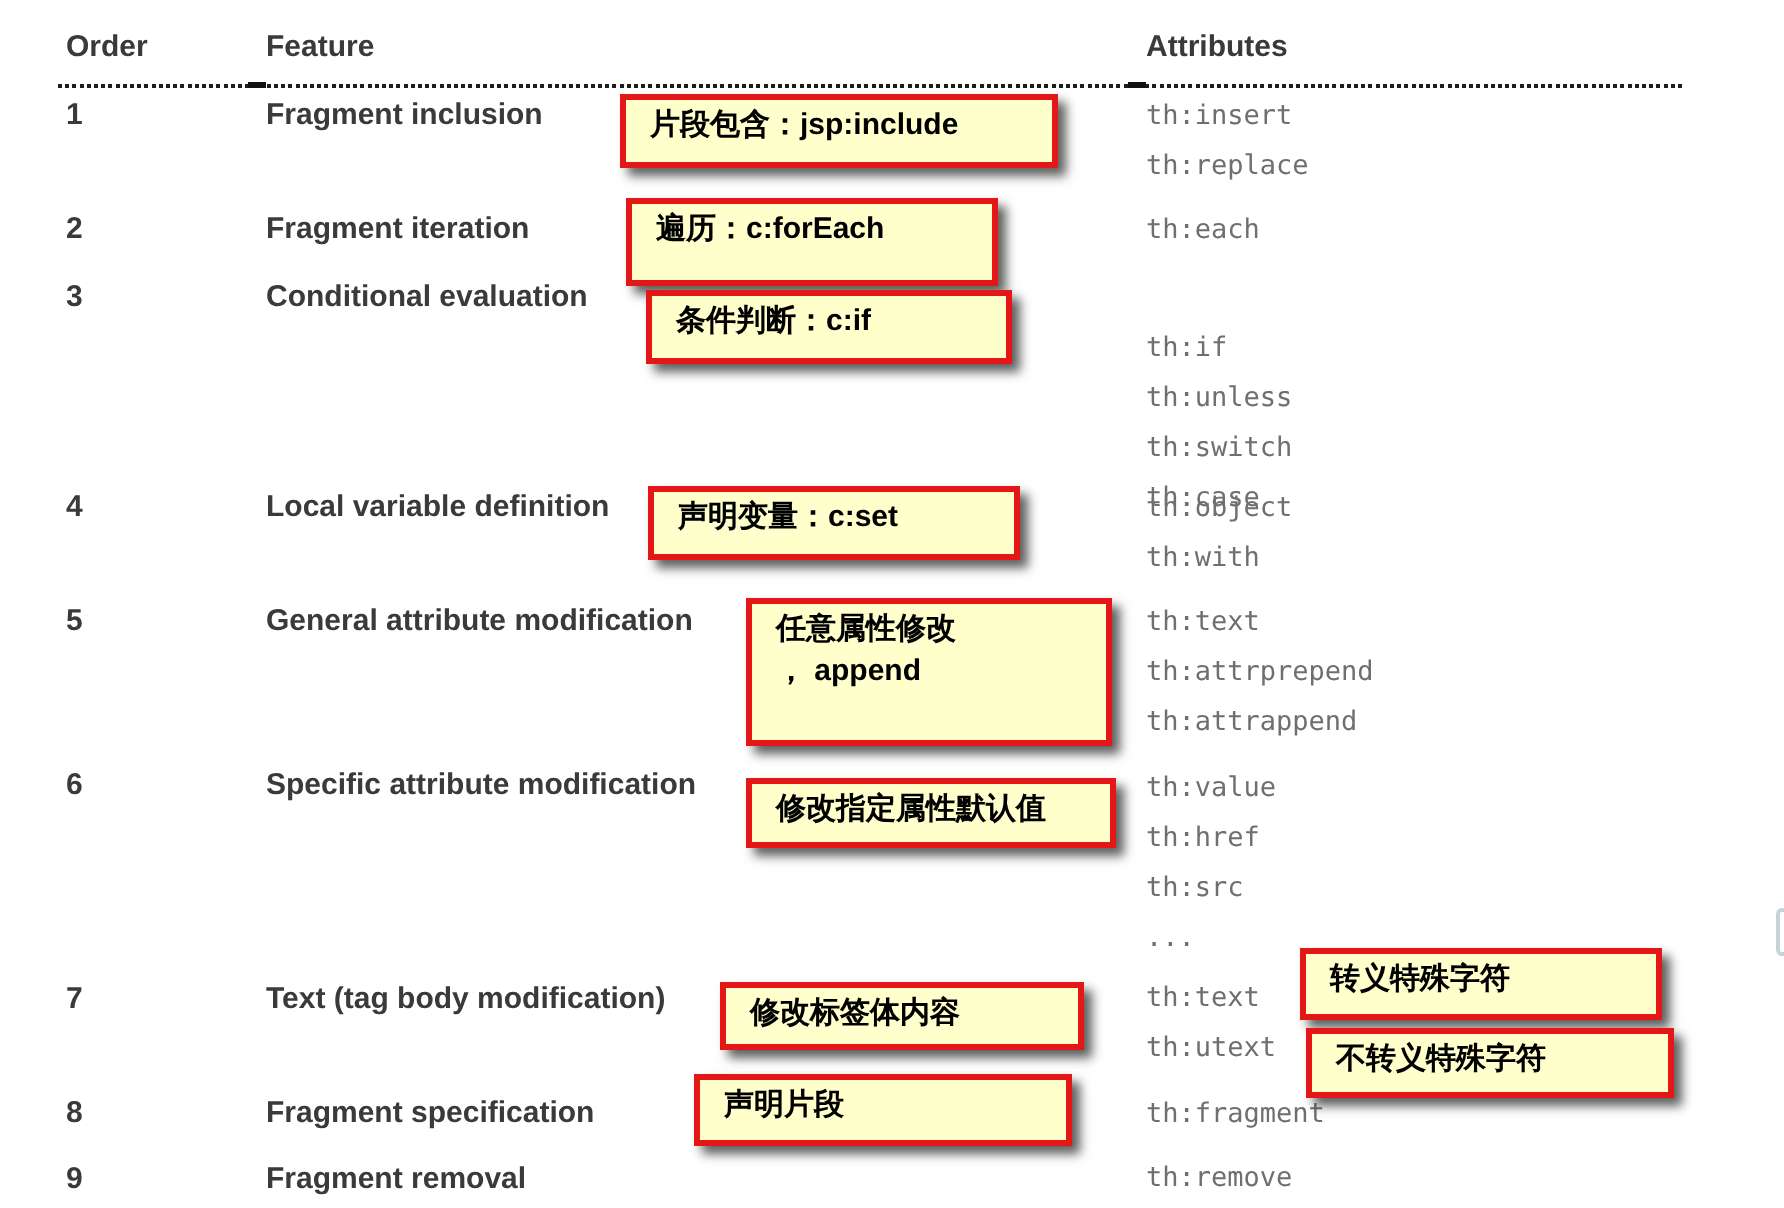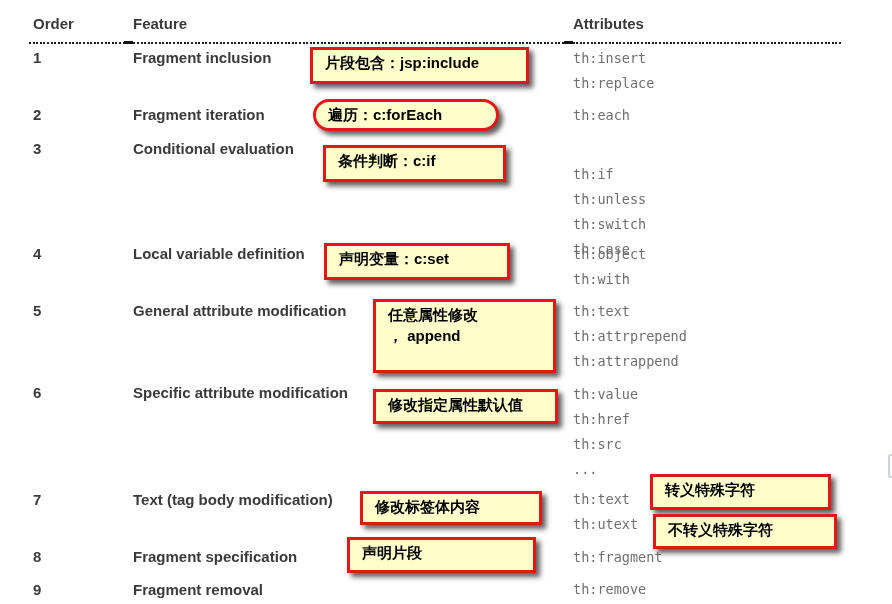--- a/index.html
+++ b/index.html
@@ -135,21 +135,21 @@
       <div class="feature-cell" style="top: 582px;">Fragment removal</div>
       <div class="attr-list" style="top: 577px;">
         <div class="attr-item">th:remove</div>
       </div>
     </div>
 
   <div id="annotations-host">
       <div class="callout" style="left: 310px; top: 47px; width: 219px; height: 37px;">
         <div class="callout-line">片段包含：jsp:include</div>
       </div>
-      <div class="callout" style="left: 313px; top: 99px; width: 186px; height: 32px; border-radius: 16px;">
+      <div class="callout" style="left: 313px; top: 99px; width: 186px; height: 44px;">
         <div class="callout-line">遍历：c:forEach</div>
       </div>
       <div class="callout" style="left: 323px; top: 145px; width: 183px; height: 37px;">
         <div class="callout-line">条件判断：c:if</div>
       </div>
       <div class="callout" style="left: 324px; top: 243px; width: 186px; height: 37px;">
         <div class="callout-line">声明变量：c:set</div>
       </div>
       <div class="callout" style="left: 373px; top: 299px; width: 183px; height: 74px;">
         <div class="callout-line">任意属性修改</div>

